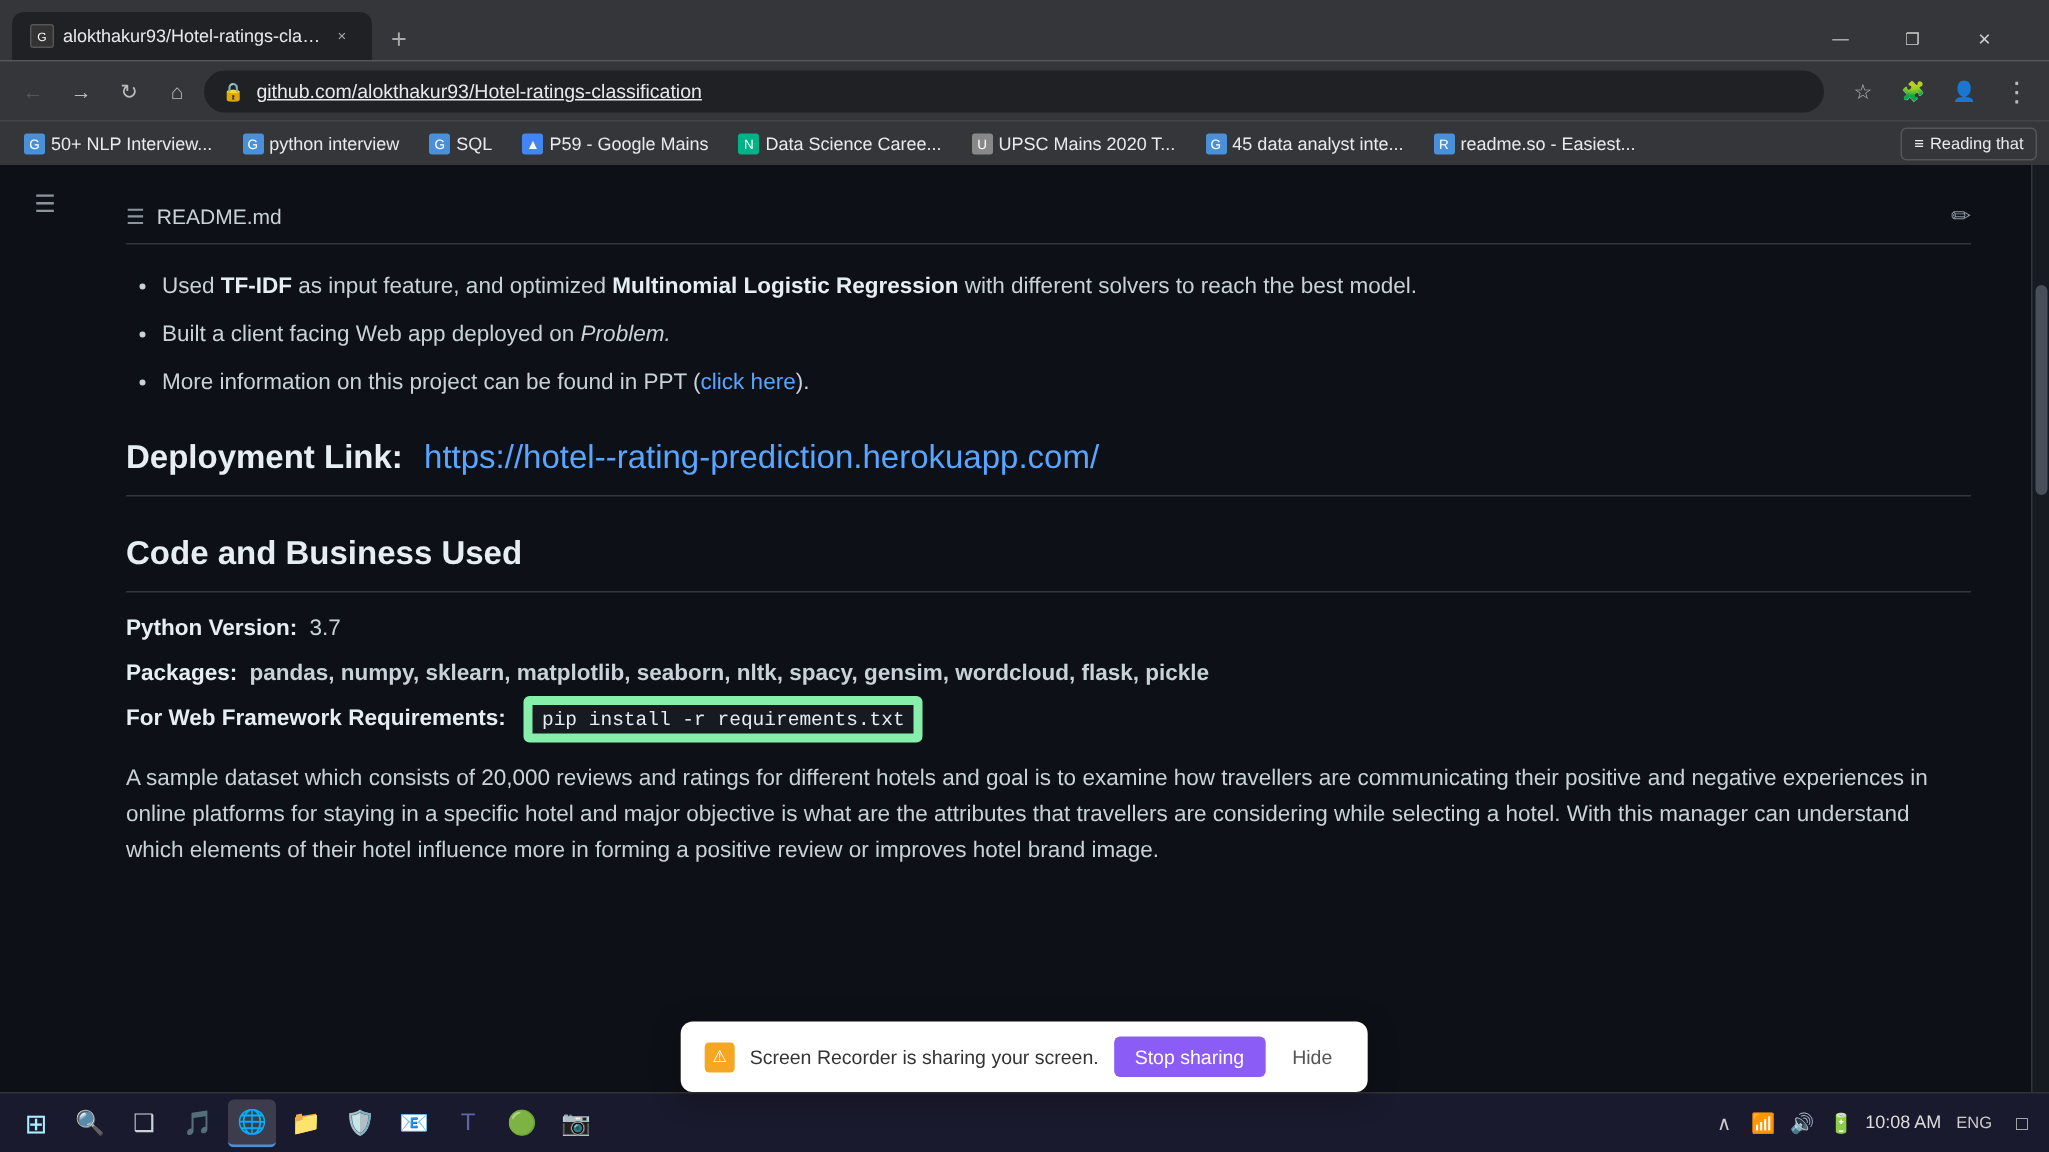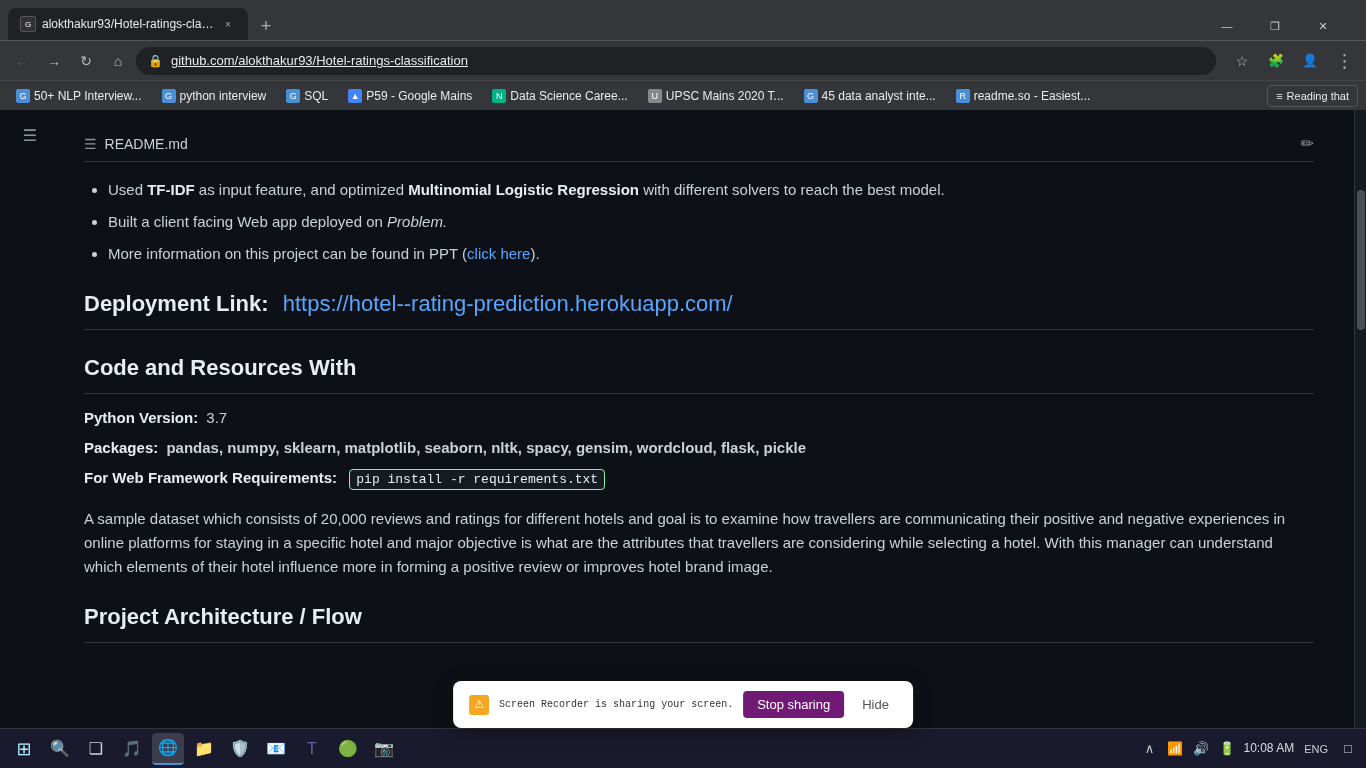--- a/index.html
+++ b/index.html
@@ -41,33 +41,33 @@
     .readme-content ul { list-style: disc; padding-left: 24px; margin-bottom: 12px; }
     .readme-content li { margin-bottom: 8px; }
     .readme-content strong, .readme-content b { font-weight: 600; color: #e6edf3; }
     .readme-content em, .readme-content i { font-style: italic; }
     .readme-content a { color: #58a6ff; text-decoration: none; }
 
     .readme-content h2 { font-size: 22px; font-weight: 600; color: #e6edf3; margin: 20px 0 12px 0; padding-bottom: 8px; border-bottom: 1px solid #30363d; }
 
     .readme-content p { margin-bottom: 12px; }
 
-    .inline-code { background: #161b22; color: #e6edf3; padding: 2px 6px; border-radius: 4px; font-family: 'Consolas', 'Courier New', monospace; font-size: 13px; border: 1px solid #86efac; }
+    .inline-code { background: #161b22; color: #e6edf3; padding: 2px 6px; border-radius: 4px; font-family: 'Consolas', 'Courier New', monospace; font-size: 13px; border: 6px solid #86efac; }
 
     .deployment-section { margin: 16px 0; }
     .code-resources { margin: 16px 0; }
     .code-resources .meta-line { margin-bottom: 6px; font-size: 15px; }
 
     .scrollbar-track { width: 12px; background: #161b22; }
 
     
     .screen-share-bar { position: fixed; bottom: 40px; left: 50%; transform: translateX(-50%); background: #fff; border-radius: 8px; display: flex; align-items: center; gap: 10px; padding: 10px 16px; box-shadow: 0 4px 20px rgba(0,0,0,0.3); z-index: 1000; }
     .screen-share-icon { width: 20px; height: 20px; background: #f5a623; border-radius: 3px; display: flex; align-items: center; justify-content: center; color: white; font-size: 11px; }
-    .screen-share-text { font-size: 10px; color: #333; white-space: nowrap; font-family: Liberation Mono, monospace; }
-    .stop-sharing-btn { background: #701a75; color: white; border: none; border-radius: 4px; padding: 6px 14px; font-size: 13px; cursor: pointer; white-space: nowrap; }
+    .screen-share-text { font-size: 13px; color: #333; white-space: nowrap; }
+    .stop-sharing-btn { background: #8b5cf6; color: white; border: none; border-radius: 4px; padding: 6px 14px; font-size: 13px; cursor: pointer; white-space: nowrap; }
     .hide-btn { background: none; border: none; color: #555; font-size: 13px; cursor: pointer; padding: 4px 8px; }
 
     
     .taskbar { position: fixed; bottom: 0; left: 0; right: 0; height: 40px; background: #1a1a2e; display: flex; align-items: center; padding: 0 8px; border-top: 1px solid #333; z-index: 999; }
     .taskbar-start { width: 32px; height: 28px; display: flex; align-items: center; justify-content: center; color: #aef; font-size: 18px; cursor: pointer; }
     .taskbar-icons { display: flex; align-items: center; gap: 4px; margin-left: 4px; }
     .taskbar-icon { width: 32px; height: 32px; display: flex; align-items: center; justify-content: center; border-radius: 4px; cursor: pointer; }
     .taskbar-icon svg, .taskbar-icon span { width: 20px; height: 20px; display: flex; align-items: center; justify-content: center; font-size: 16px; }
     .taskbar-spacer { flex: 1; }
     .taskbar-tray { display: flex; align-items: center; gap: 6px; font-size: 12px; color: #ccc; }
@@ -180,42 +180,39 @@
       </ul>
 
       <div class="deployment-section">
         <h2>
           <span>Deployment Link:</span>
           <a href="#" style="margin-left:8px; font-weight:400;text-align:center;">https://hotel--rating-prediction.herokuapp.com/</a>
         </h2>
       </div>
 
       <div class="code-resources">
-        <h2>Code and Resources With</h2>
+        <h2>Code and Business Used</h2>
         <div class="meta-line">
           <strong>Python Version:</strong>
           <span style="margin-left:4px;">3.7</span>
         </div>
         <div class="meta-line">
           <strong>Packages:</strong>
           <span style="margin-left:4px;font-weight:bold;">pandas, numpy, sklearn, matplotlib, seaborn, nltk, spacy, gensim, wordcloud, flask, pickle</span>
         </div>
         <div class="meta-line">
           <strong>For Web Framework Requirements:</strong>
           <code class="inline-code" style="margin-left:8px;">pip install -r requirements.txt</code>
         </div>
       </div>
 
       <div>
         <p>A sample dataset which consists of 20,000 reviews and ratings for different hotels and goal is to examine how travellers are communicating their positive and negative experiences in online platforms for staying in a specific hotel and major objective is what are the attributes that travellers are considering while selecting a hotel. With this manager can understand which elements of their hotel influence more in forming a positive review or improves hotel brand image.</p>
       </div>
 
-      <div>
-        <h2>Project Architecture / Flow</h2>
-      </div>
     </div>
   </div>
 
   <div class="scrollbar-track" style="width:12px; background:#161b22; border-left:1px solid #30363d;">
     <div style="width:8px; margin:2px auto; height:140px; background:#484f58; border-radius:4px; margin-top:80px;"></div>
   </div>
 </div>
 
 <div class="screen-share-bar">
   <div class="screen-share-icon">

